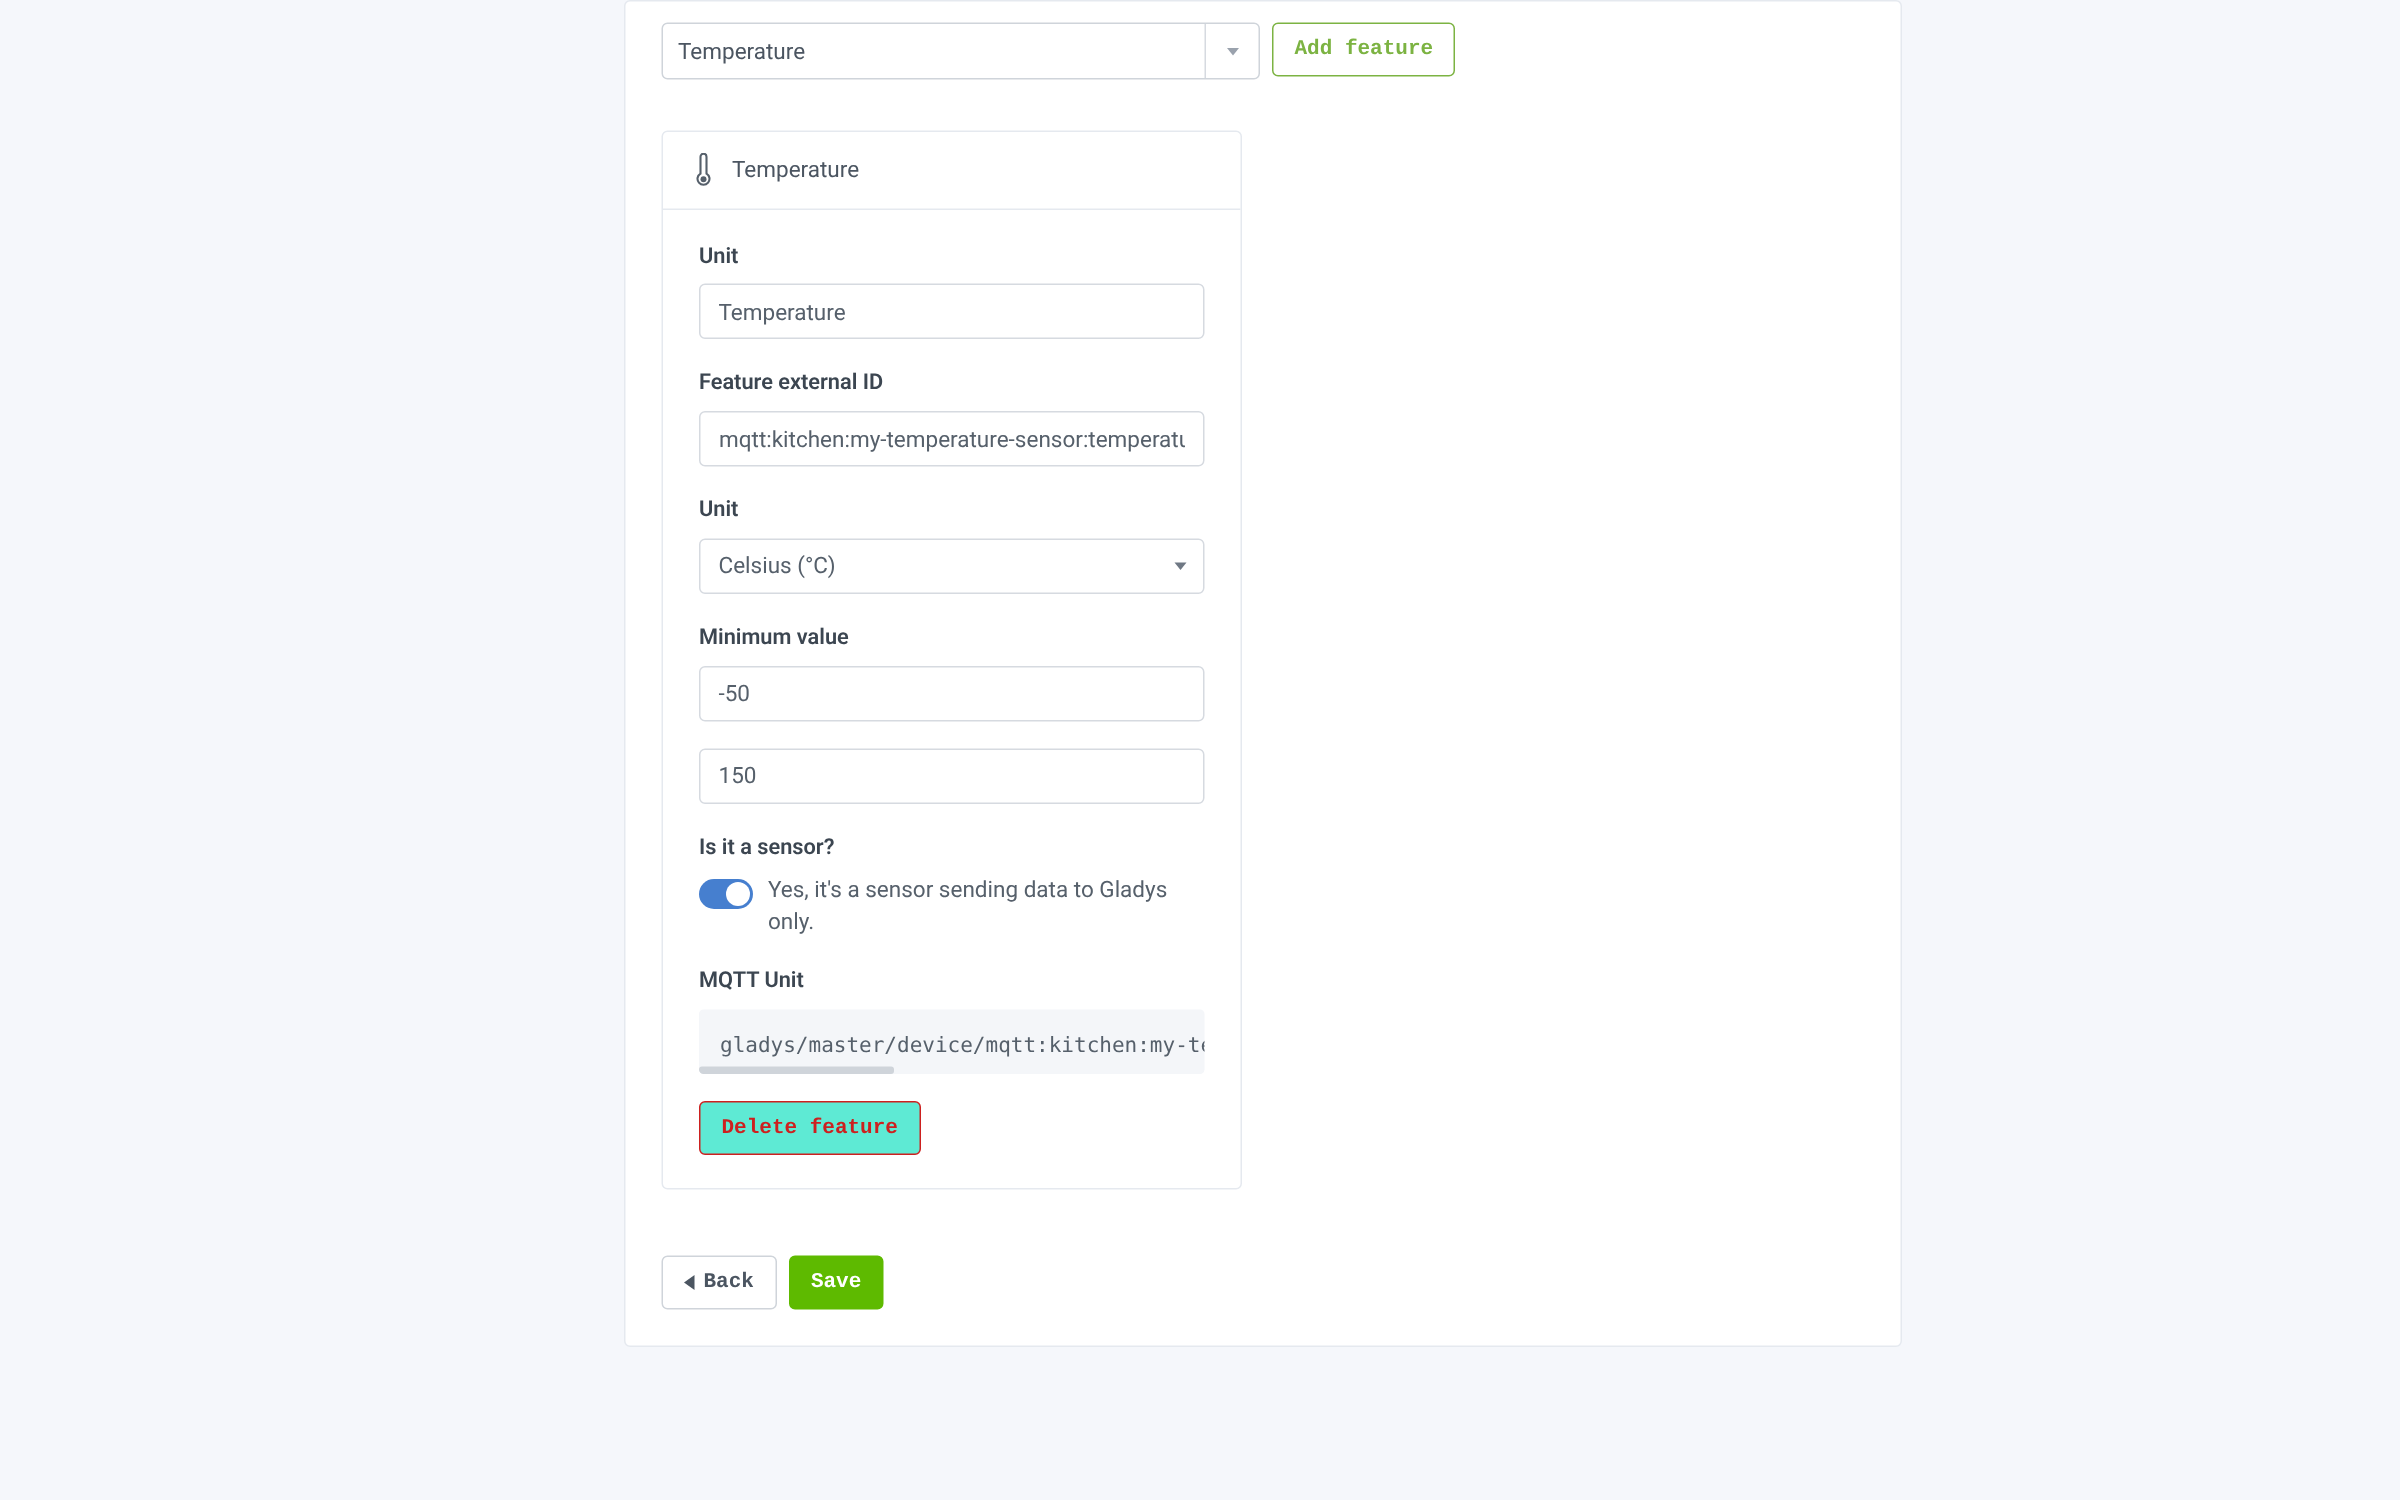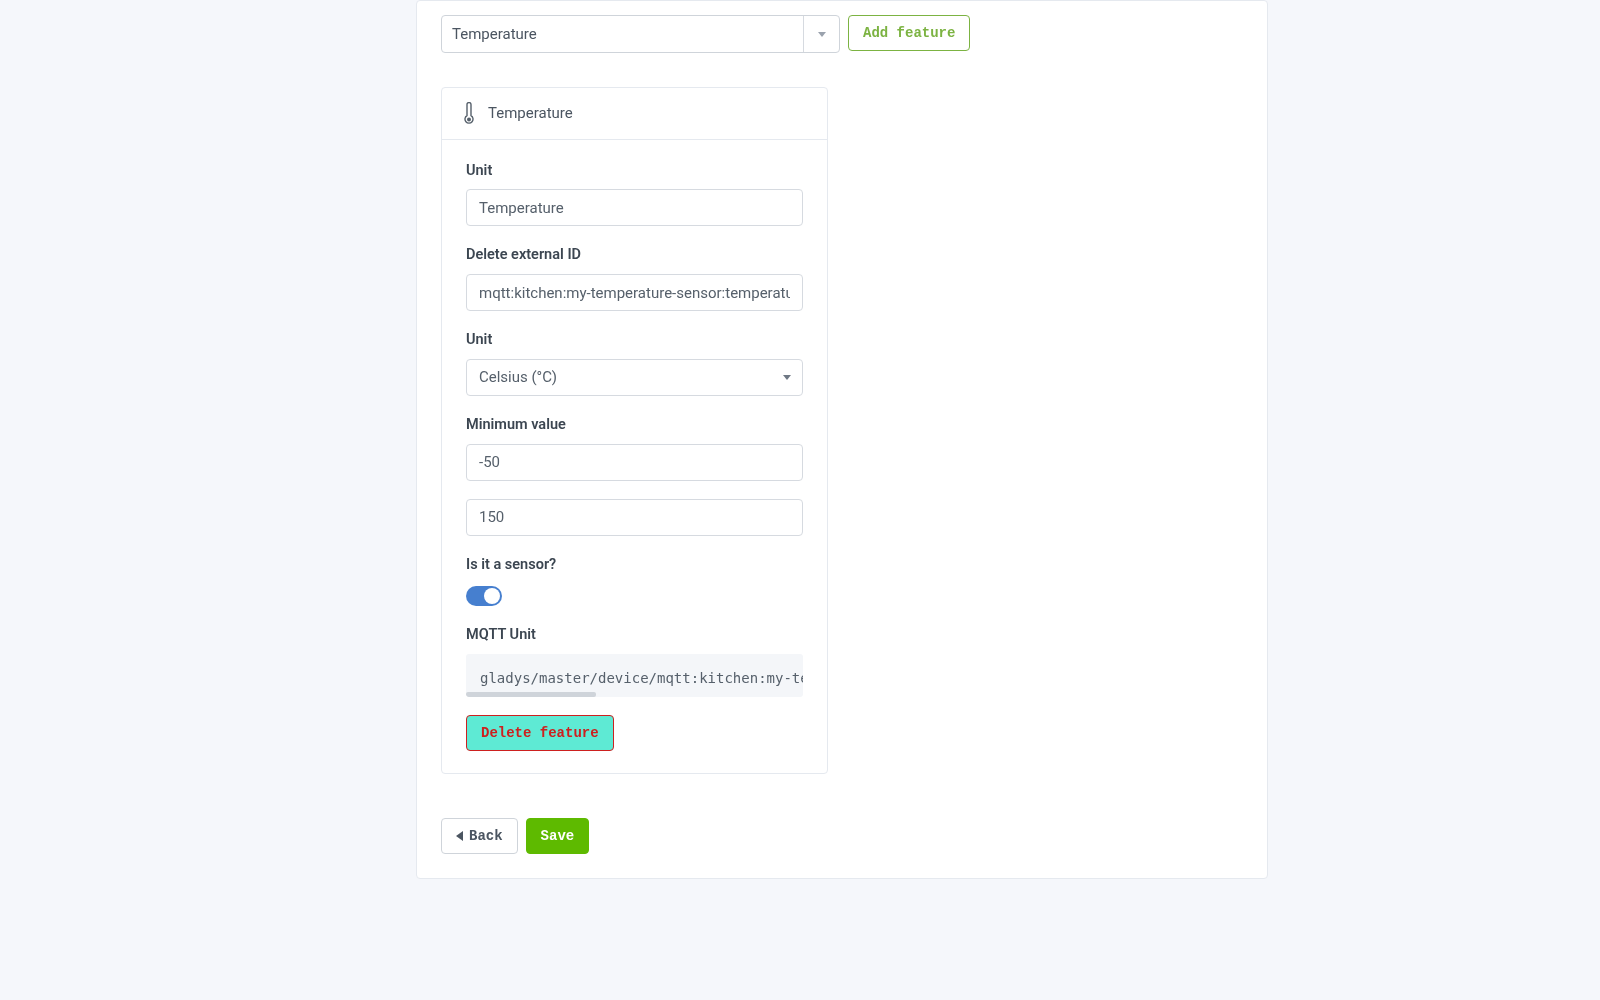--- a/index.html
+++ b/index.html
@@ -249,21 +249,21 @@
       </div>
 
       <div class="card-body">
 
         <div class="form-group">
           <label class="form-label">Unit</label>
           <input class="form-control" type="text" value="Temperature" style="">
         </div>
 
         <div class="form-group">
-          <label class="form-label">Delete external ID</label>
+          <label class="form-label">Feature external ID</label>
           <input class="form-control" type="text" value="mqtt:kitchen:my-temperature-sensor:temperatu" style="">
         </div>
 
         <div class="form-group">
           <label class="form-label">Unit</label>
           <div class="select-wrap">
             <select class="form-control">
               <option>Celsius (°C)</option>
             </select>
           </div>
@@ -277,20 +277,21 @@
         <div class="form-group">
           <input class="form-control" type="text" value="150" style="">
         </div>
 
         <div class="form-group">
           <label class="form-label">Is it a sensor?</label>
           <div class="sensor-row">
             <div class="toggle">
               <div class="knob"></div>
             </div>
+            <div class="sensor-desc">Yes, it's a sensor sending data to Gladys only.</div>
           </div>
         </div>
 
         <div class="form-group">
           <label class="form-label">MQTT Unit</label>
           <div class="mqtt-box">
             <span>gladys/master/device/mqtt:kitchen:my-tempera</span>
             <div class="mqtt-scroll-indicator"></div>
           </div>
         </div>

